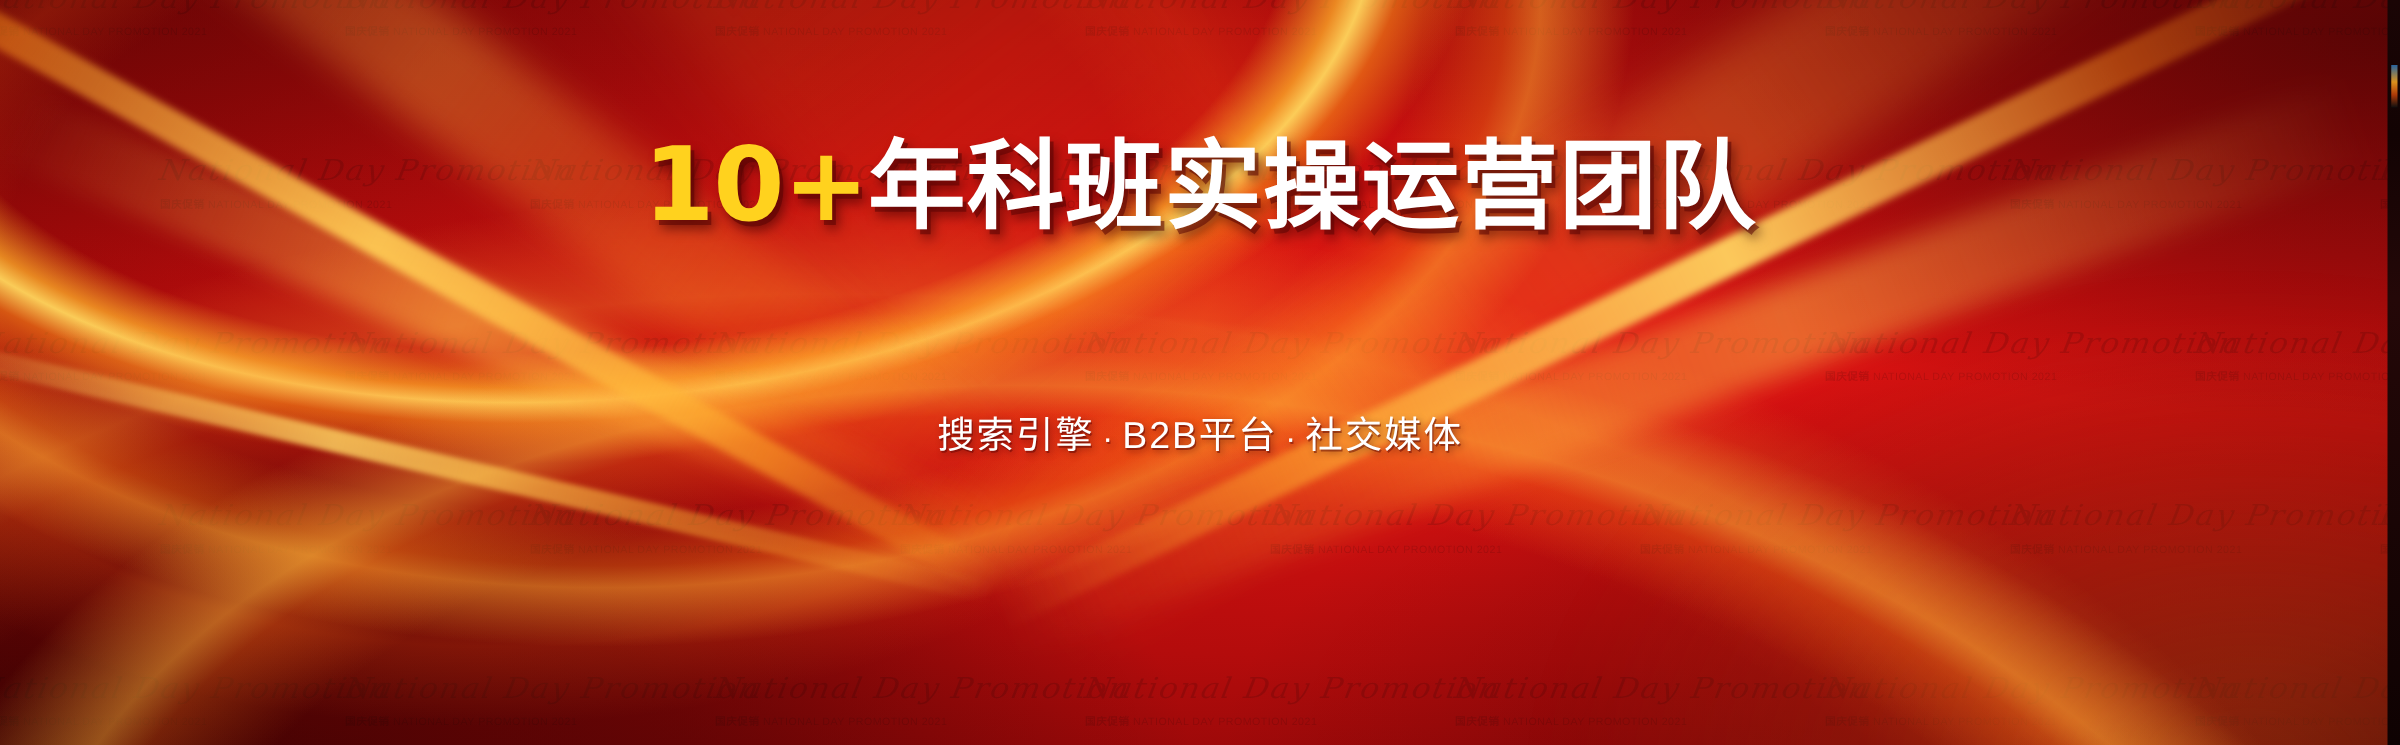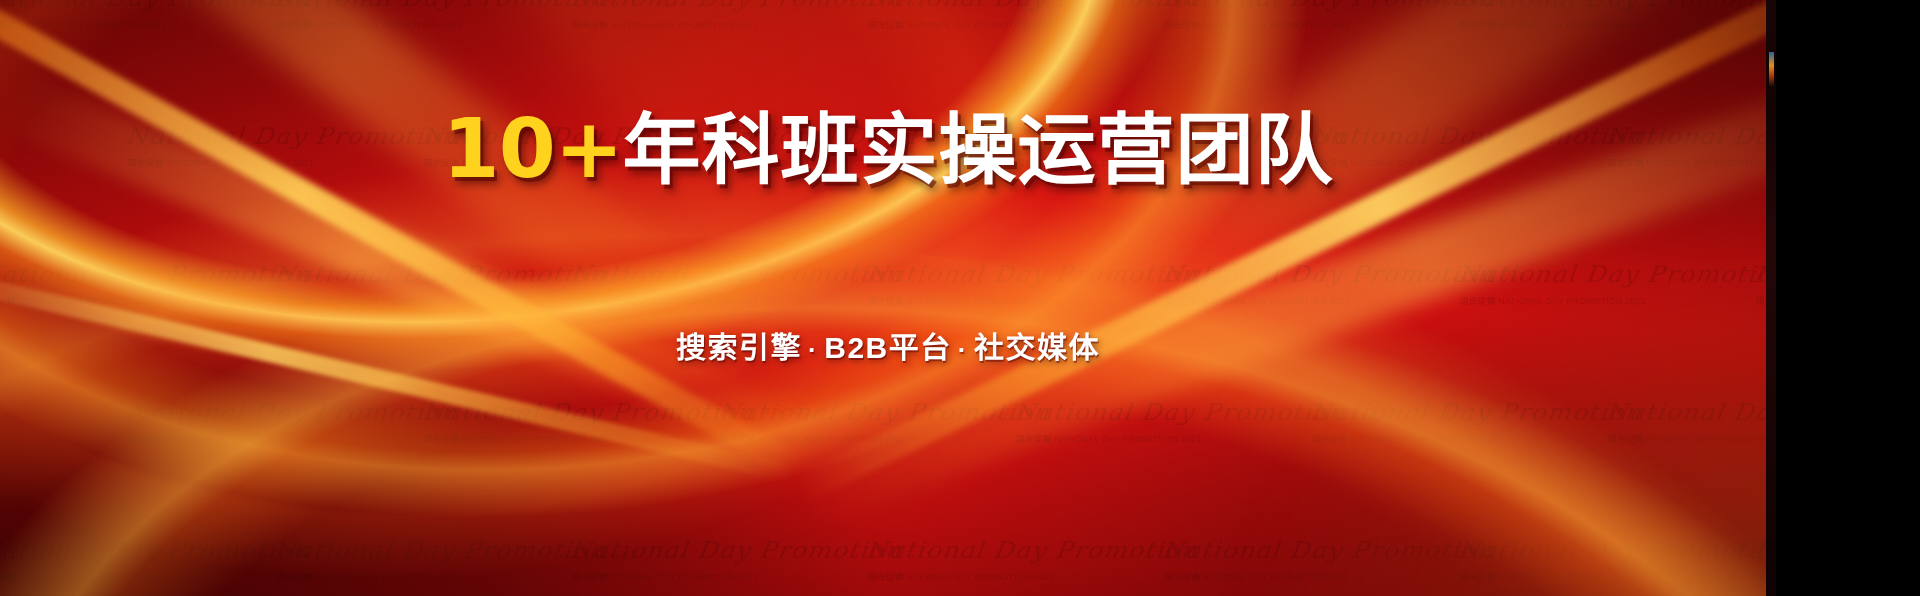--- a/index.html
+++ b/index.html
@@ -1,21 +1,21 @@
 <!DOCTYPE html>
 <html lang="zh-CN"><head>
 <meta charset="utf-8">
 <title>Banner</title>
 <style>
   html,body{margin:0;padding:0;background:#000;}
   *{box-sizing:border-box;}
 
   .banner{
     position:relative;
-    width:1776px;
+    width:1920px;
     height:596px;
     overflow:hidden;
     font-family:"Liberation Sans","DejaVu Sans",sans-serif;
     background:#b30c0c;
   }
 
   
   .bg-base{
     position:absolute; inset:0;
     background:
@@ -246,21 +246,21 @@
     text-shadow:
       2px 3px 0 rgba(105,5,5,.50),
       3px 5px 7px rgba(50,0,0,.45);
   }
 
   .tagline{
     position:absolute;
     left:0; right:0;
     top:323px;
     font-size:30px;
-    font-weight:bold;
+    font-weight:normal;
     letter-spacing:1.5px;
     color:#ffffff;
     white-space:nowrap;
     text-shadow:
       1px 2px 0 rgba(95,5,5,.48),
       2px 3px 6px rgba(45,0,0,.45);
   }
   .tagline .dot{
     display:inline-block;
     padding:0 6px;

